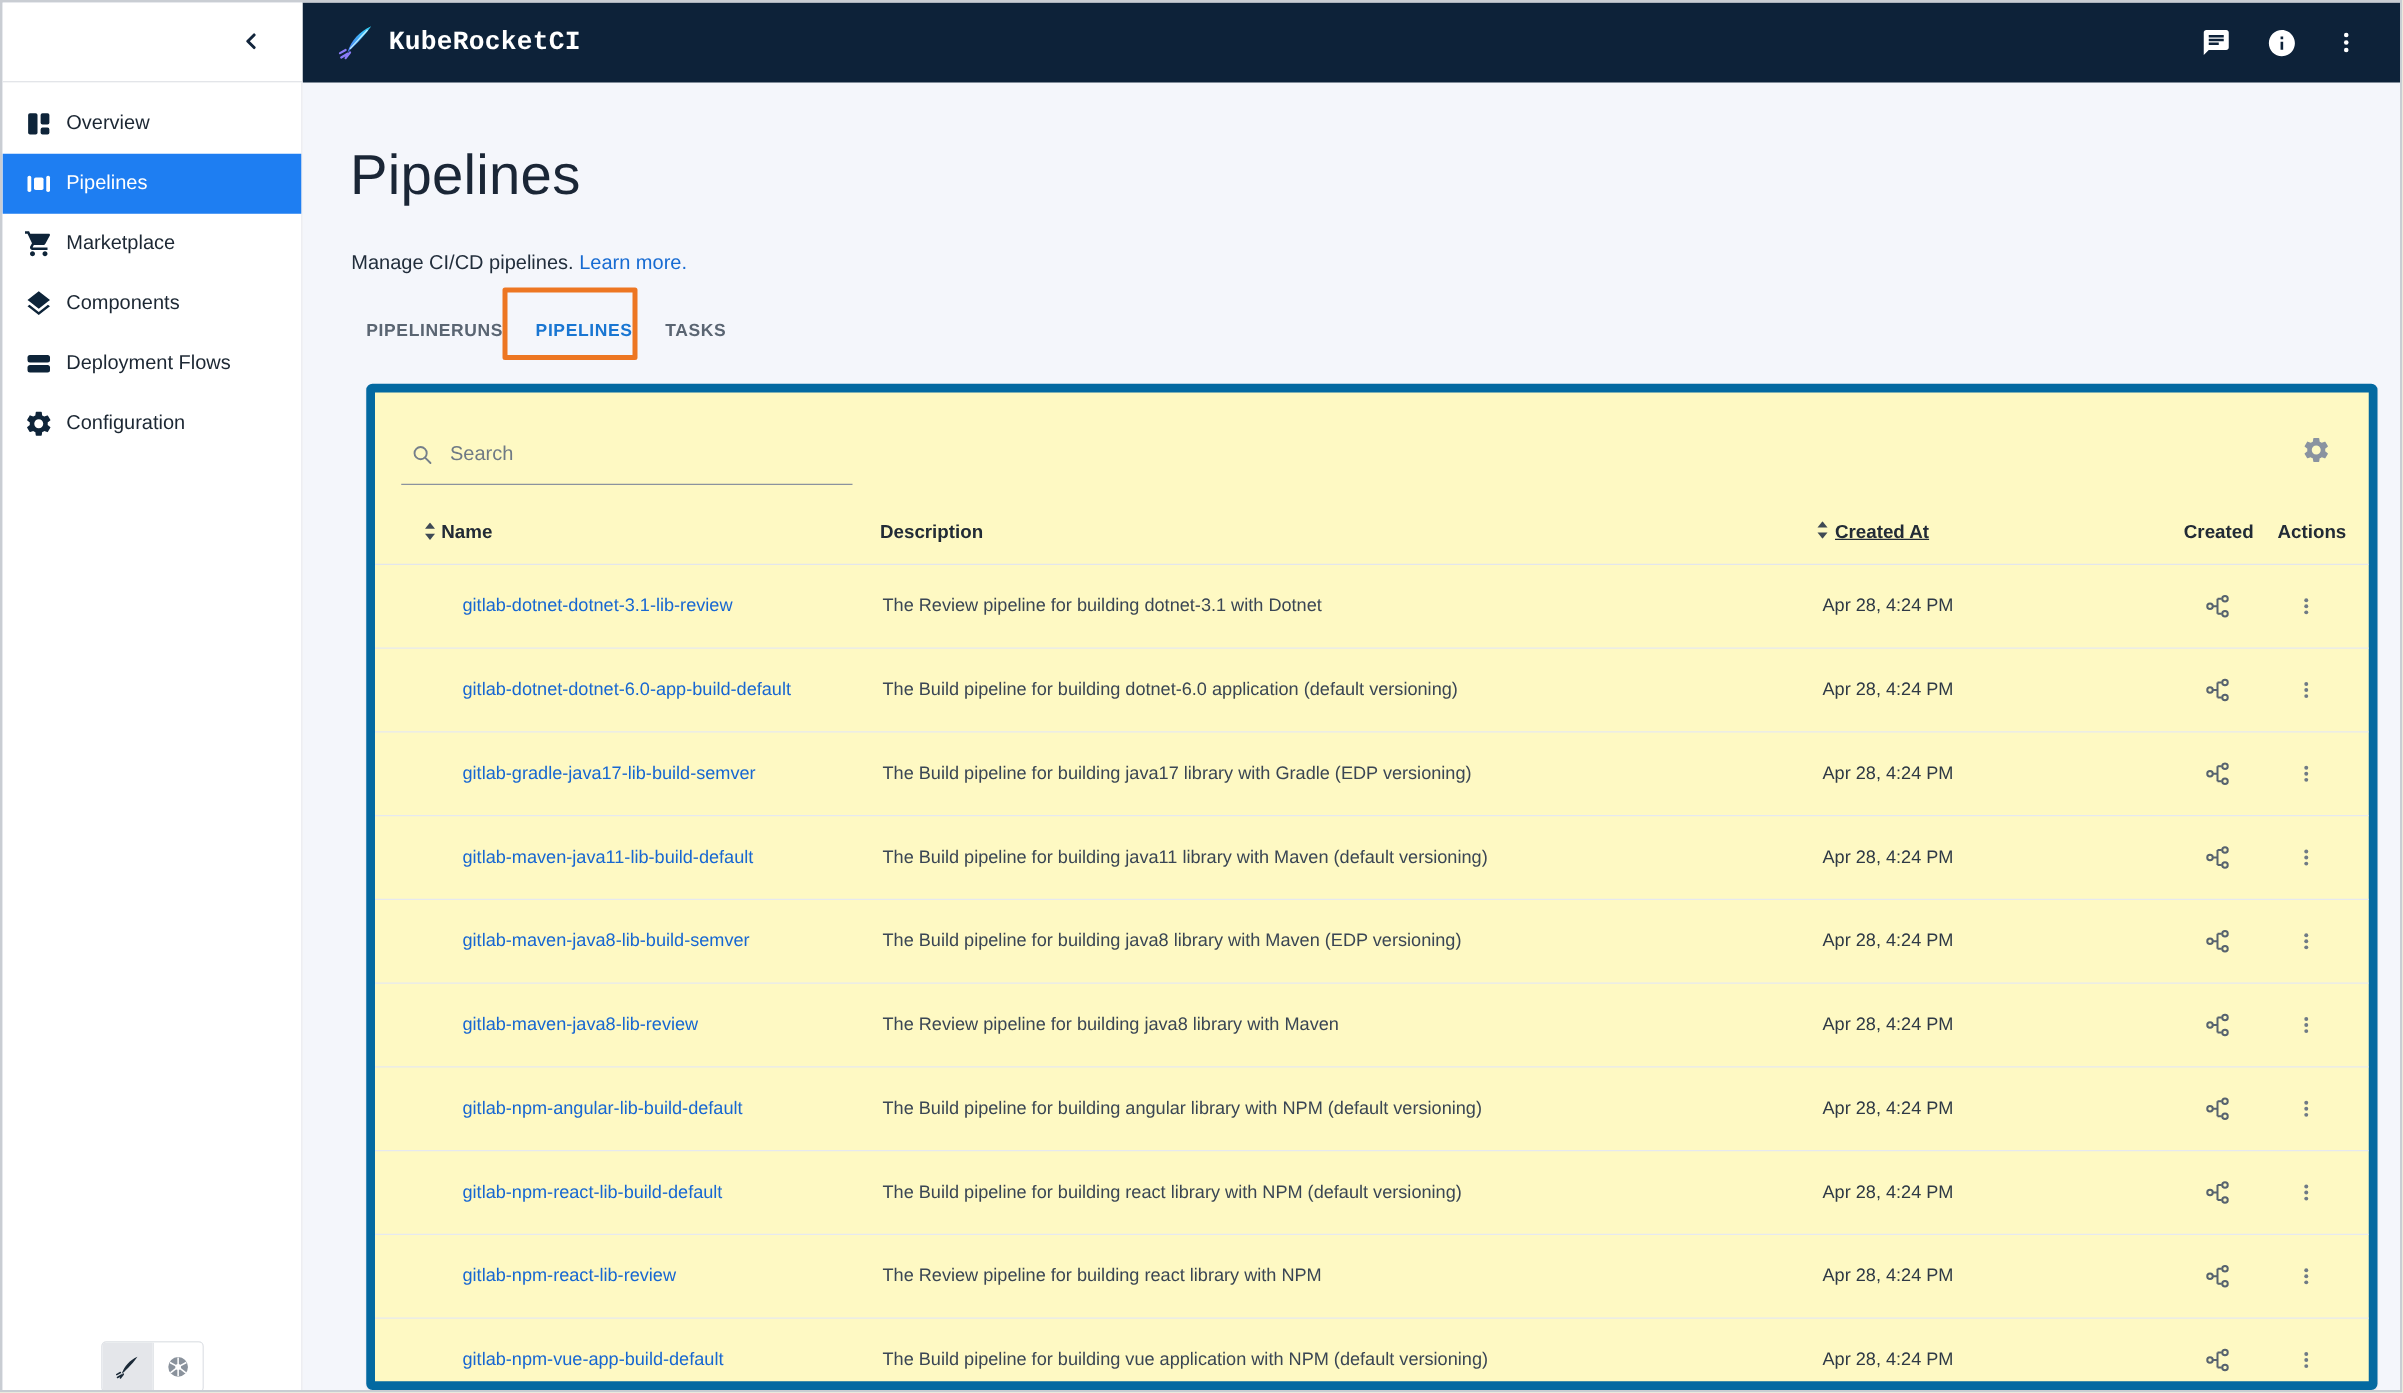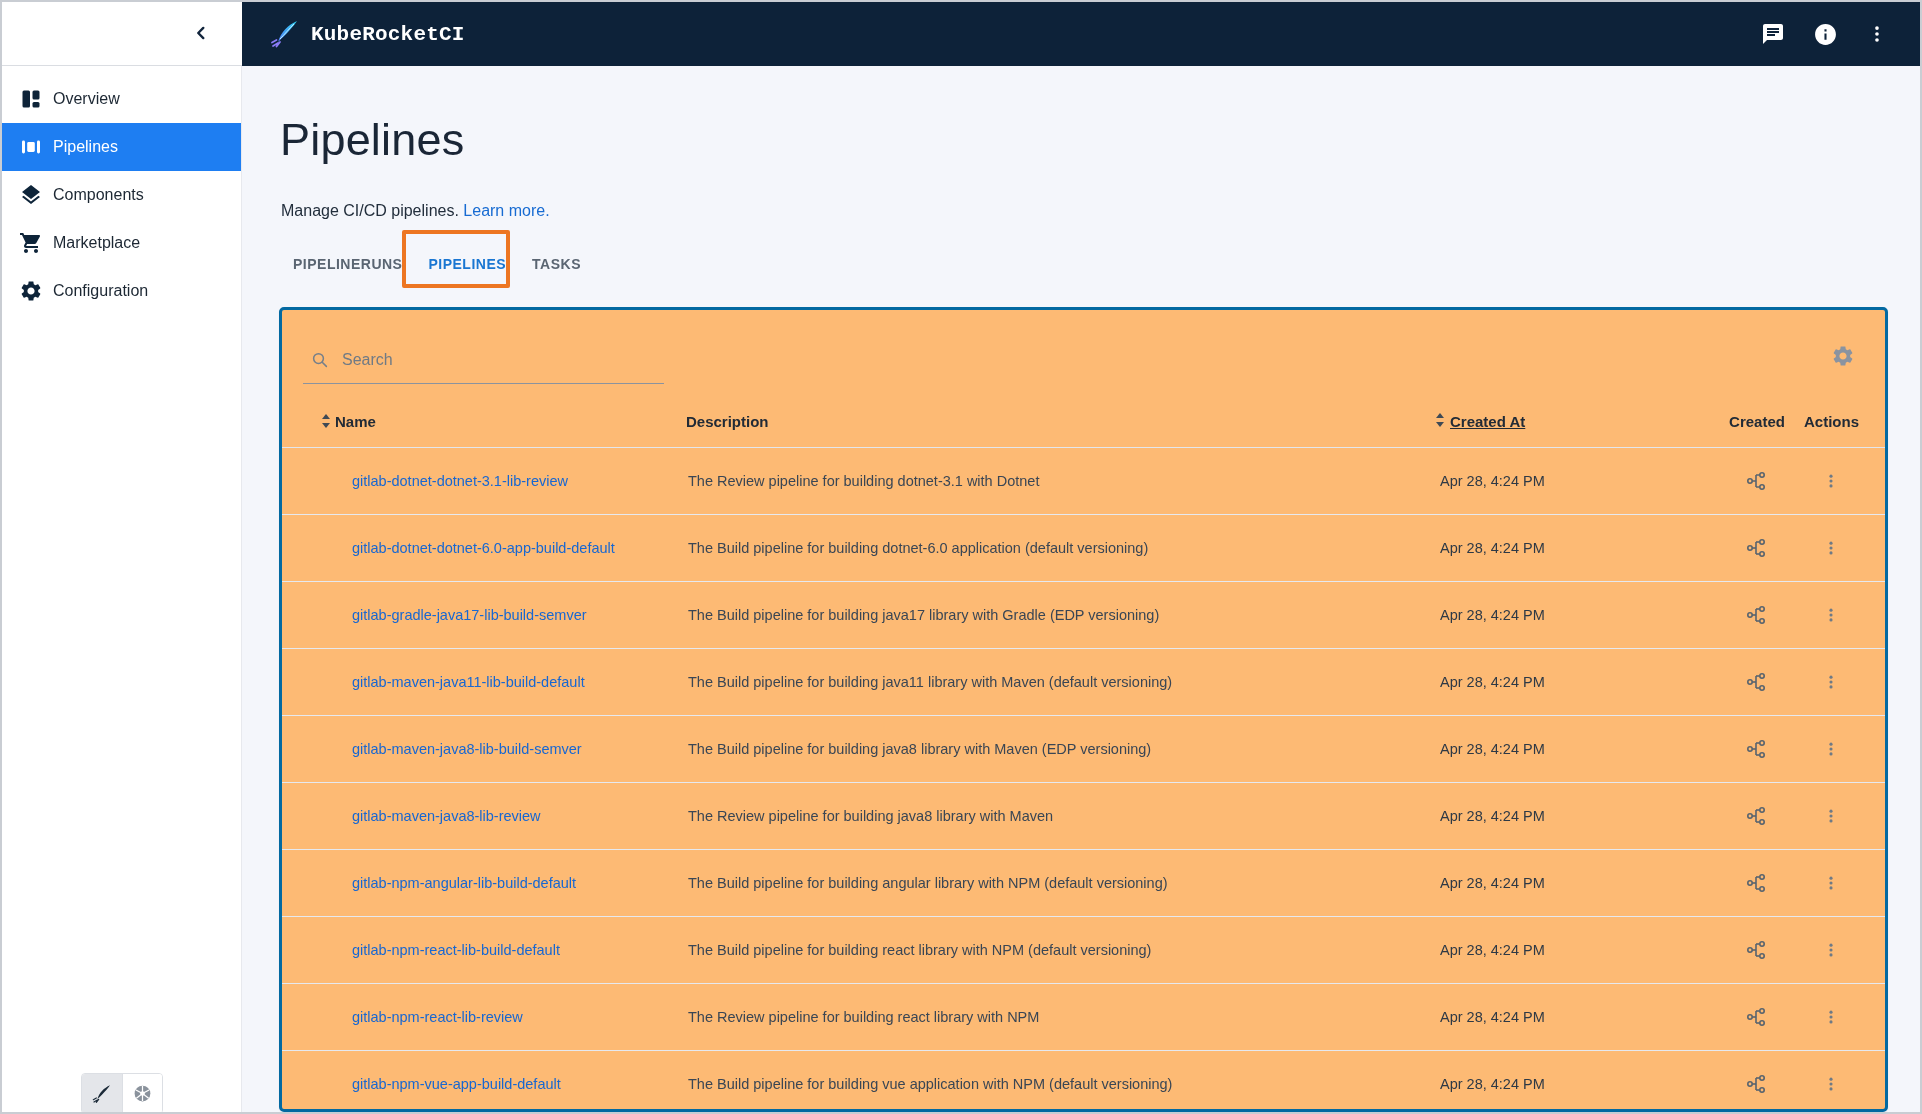--- a/index.html
+++ b/index.html
@@ -34,21 +34,21 @@
   .page-subtitle { position:absolute; left:279px; top:188px; font-size:16px; color:#222e3c;margin-top:12px; }
   .page-subtitle a { color:#176bd2; text-decoration:none; cursor:pointer; }
 
   
   .tabs { position:absolute; left:278px; top:238px; height:48px; display:flex; align-items:center; }
   .tab { background:none; border:none; height:48px; padding:0 13px; font-family:"Liberation Sans",sans-serif; font-size:14px; font-weight:700; letter-spacing:.5px; color:#5a6572; cursor:pointer; }
   .tab.active { color:#1976d2; }
   .annotation-box { position:absolute; left:400px; top:228px; width:108px; height:58px; border:4px solid #ed7622; border-radius:2px; pointer-events:none; }
 
   
-  .card { position:absolute; left:277px; top:305px; width:1609px; height:805px; background:#fdba74; border:3px solid #0369a1; border-radius:5px; box-shadow:0 1px 2px rgba(16,24,40,.05); overflow:hidden; }
+  .card { position:absolute; left:291px; top:305px; width:1609px; height:805px; background:#fef9c3; border:7px solid #0369a1; border-radius:5px; box-shadow:0 1px 2px rgba(16,24,40,.05); overflow:hidden; }
   .search-wrap { position:absolute; left:21px; top:32px; width:361px; height:42px; border-bottom:1px solid #8b939e; display:flex; align-items:center; gap:13px; padding:0 2px 6px 8px; }
   .search-wrap input { border:none; outline:none; background:transparent; font-family:"Liberation Sans",sans-serif; font-size:16px; color:#2b3643; width:300px; }
   .search-wrap input::placeholder { color:#6f7a85; opacity:1; }
   .gear-btn { position:absolute; top:34px; right:29px; width:26px; height:26px; background:none; border:none; cursor:pointer; }
 
   .grid-cols { display:grid; grid-template-columns:53px 351px 749px 275px 94px 1fr; align-items:center; padding-right:28px; }
   .thead { position:absolute; left:0; top:85px; width:100%; height:53px; border-bottom:1px solid #e3e6ec; }
   .th { font-size:15px; font-weight:700; color:#222b36; }
   .th-sort { display:flex; align-items:center; justify-content:flex-end; padding-right:4px; }
   .th-with-sort { display:flex; align-items:flex-start; gap:5px;text-decoration:underline; }
@@ -123,29 +123,36 @@
       <div class="nav-item active">
         <svg width="24" height="24" viewBox="0 0 24 24">
           <rect x="3" y="5.5" width="3" height="13" rx="1.4" fill="#ffffff"></rect>
           <rect x="8.2" y="7" width="7.6" height="10" rx="1.4" fill="#ffffff"></rect>
           <rect x="18" y="5.5" width="3" height="13" rx="1.4" fill="#ffffff"></rect>
         </svg>
         <span class="nav-label">Pipelines</span>
       </div>
       <div class="nav-item">
         <svg width="24" height="24" viewBox="0 0 24 24">
+          <path fill="#0e2439" d="M7 18c-1.1 0-1.99.9-1.99 2S5.9 22 7 22s2-.9 2-2-.9-2-2-2zM1 2v2h2l3.6 7.59-1.35 2.45c-.16.28-.25.61-.25.96 0 1.1.9 2 2 2h12v-2H7.42c-.14 0-.25-.11-.25-.25l.03-.12.9-1.63h7.45c.75 0 1.41-.41 1.75-1.03l3.58-6.49c.08-.14.12-.31.12-.49 0-.55-.45-1-1-1H5.21l-.94-2H1zm16 16c-1.1 0-1.99.9-1.99 2s.89 2 1.99 2 2-.9 2-2-.9-2-2-2z"></path>
+        </svg>
+        <span class="nav-label">Marketplace</span>
+      </div>
+      <div class="nav-item">
+        <svg width="24" height="24" viewBox="0 0 24 24">
           <path fill="#0e2439" d="M11.99 18.54l-7.37-5.73L3 14.07l9 7 9-7-1.63-1.27-7.38 5.74zM12 16l7.36-5.73L21 9l-9-7-9 7 1.63 1.27L12 16z"></path>
         </svg>
         <span class="nav-label">Components</span>
       </div>
       <div class="nav-item">
         <svg width="24" height="24" viewBox="0 0 24 24">
-          <path fill="#0e2439" d="M7 18c-1.1 0-1.99.9-1.99 2S5.9 22 7 22s2-.9 2-2-.9-2-2-2zM1 2v2h2l3.6 7.59-1.35 2.45c-.16.28-.25.61-.25.96 0 1.1.9 2 2 2h12v-2H7.42c-.14 0-.25-.11-.25-.25l.03-.12.9-1.63h7.45c.75 0 1.41-.41 1.75-1.03l3.58-6.49c.08-.14.12-.31.12-.49 0-.55-.45-1-1-1H5.21l-.94-2H1zm16 16c-1.1 0-1.99.9-1.99 2s.89 2 1.99 2 2-.9 2-2-.9-2-2-2z"></path>
-        </svg>
-        <span class="nav-label">Marketplace</span>
+          <rect x="3" y="5" width="18" height="6" rx="2" fill="#0e2439"></rect>
+          <rect x="3" y="13" width="18" height="6" rx="2" fill="#0e2439"></rect>
+        </svg>
+        <span class="nav-label">Deployment Flows</span>
       </div>
       <div class="nav-item">
         <svg width="24" height="24" viewBox="0 0 24 24">
           <path fill="#0e2439" d="M19.14 12.94c.04-.3.06-.61.06-.94 0-.32-.02-.64-.07-.94l2.03-1.58c.18-.14.23-.41.12-.61l-1.92-3.32c-.12-.22-.37-.29-.59-.22l-2.39.96c-.5-.38-1.03-.7-1.62-.94l-.36-2.54c-.04-.24-.24-.41-.48-.41h-3.84c-.24 0-.43.17-.47.41l-.36 2.54c-.59.24-1.13.57-1.62.94l-2.39-.96c-.22-.08-.47 0-.59.22L2.74 8.87c-.12.21-.08.47.12.61l2.03 1.58c-.05.3-.09.63-.09.94s.02.64.07.94l-2.03 1.58c-.18.14-.23.41-.12.61l1.92 3.32c.12.22.37.29.59.22l2.39-.96c.5.38 1.03.7 1.62.94l.36 2.54c.05.24.24.41.48.41h3.84c.24 0 .44-.17.47-.41l.36-2.54c.59-.24 1.13-.56 1.62-.94l2.39.96c.22.08.47 0 .59-.22l1.92-3.32c.12-.22.07-.47-.12-.61l-2.01-1.58zM12 15.6c-1.98 0-3.6-1.62-3.6-3.6s1.62-3.6 3.6-3.6 3.6 1.62 3.6 3.6-1.62 3.6-3.6 3.6z"></path>
         </svg>
         <span class="nav-label">Configuration</span>
       </div>
     </div>
 
     <div class="view-toggle">

